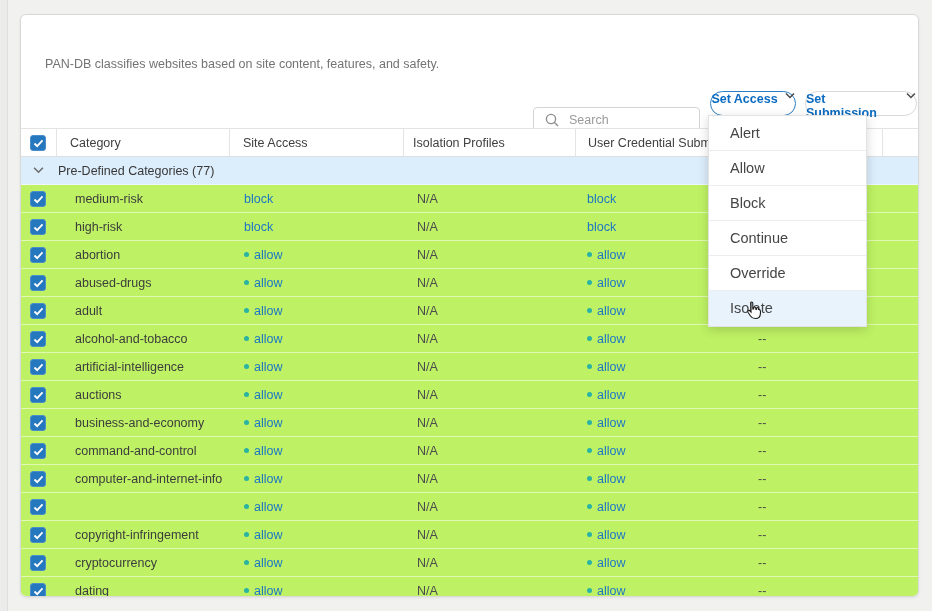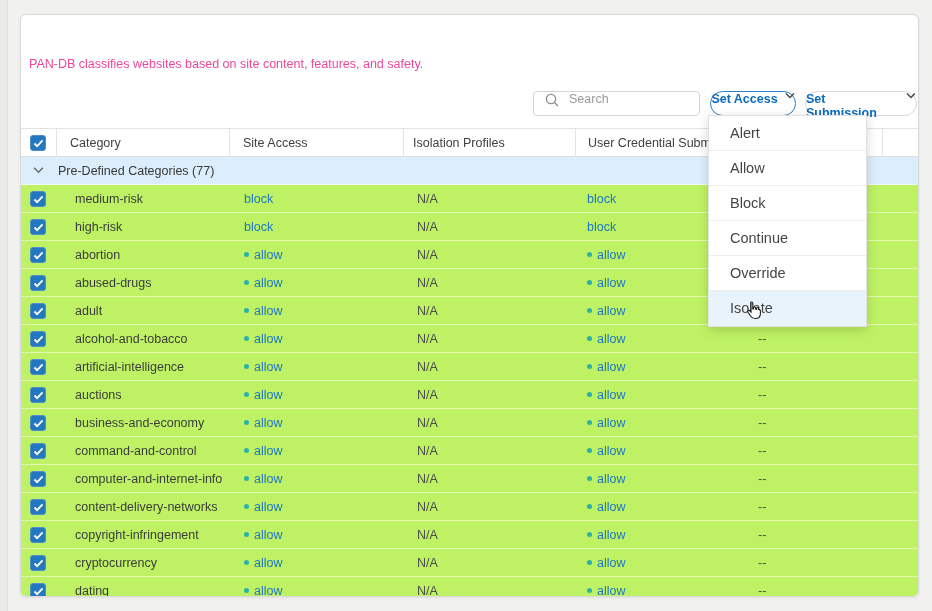--- a/index.html
+++ b/index.html
@@ -18,27 +18,27 @@
     position:absolute; left:20px; top:14px; width:899px; height:583px;
     background:#ffffff; border:1px solid #d9d9d9; border-radius:6px;
     box-shadow:0 1px 3px rgba(0,0,0,0.07);
     overflow:hidden;
   }
   .page-title {
     position:absolute; left:13px; top:14px;
     font-size:20px; font-weight:500; color:#3b3b3b; letter-spacing:.2px;
   }
   .page-subtitle {
-    position:absolute; left:8px; top:42px;
-    font-size:12.5px; color:#ec4899;
+    position:absolute; left:24px; top:42px;
+    font-size:12.5px; color:#737373;
   }
   .search-box {
-    position:absolute; left:512px; top:76px; width:167px; height:25px;
+    position:absolute; left:512px; top:92px; width:167px; height:25px;
     border:1px solid #d4d4d4; border-radius:4px; background:#fff;
-    display:flex; align-items:flex-start; padding-left:10px; gap:9px;
+    display:flex; align-items:center; padding-left:10px; gap:9px;
   }
   .search-box svg { flex:0 0 auto; }
   .search-placeholder { font-size:12.5px; color:#9b9b9b; }
   .btn {
     position:absolute; top:76px; height:25px; background:#fff;
     display:flex; align-items:flex-start; justify-content:center; gap:7px;
     font-family:"Liberation Sans", sans-serif;
     font-size:12.5px; font-weight:600; color:#0b6bc0;
     border-radius:13px; cursor:pointer;
   }
@@ -295,21 +295,20 @@
     <span class="cell c-iso">N/A</span>
     <span class="cell c-ucs"><i class="dot"></i><span class="linkval">allow</span></span>
     <span class="cell c-extra">--</span>
   </div>
       <div class="trow">
     <span class="cb">
       <svg width="11" height="9" viewBox="0 0 12 10">
         <polyline points="1.5,5 4.5,8 10.5,1.5" fill="none" stroke="#fff" stroke-width="2"></polyline>
       </svg>
     </span>
-    <span class="cell c-cat">content-delivery-networks</span>
     <span class="cell c-sa"><i class="dot"></i><span class="linkval">allow</span></span>
     <span class="cell c-iso">N/A</span>
     <span class="cell c-ucs"><i class="dot"></i><span class="linkval">allow</span></span>
     <span class="cell c-extra">--</span>
   </div>
       <div class="trow">
     <span class="cb">
       <svg width="11" height="9" viewBox="0 0 12 10">
         <polyline points="1.5,5 4.5,8 10.5,1.5" fill="none" stroke="#fff" stroke-width="2"></polyline>
       </svg>

